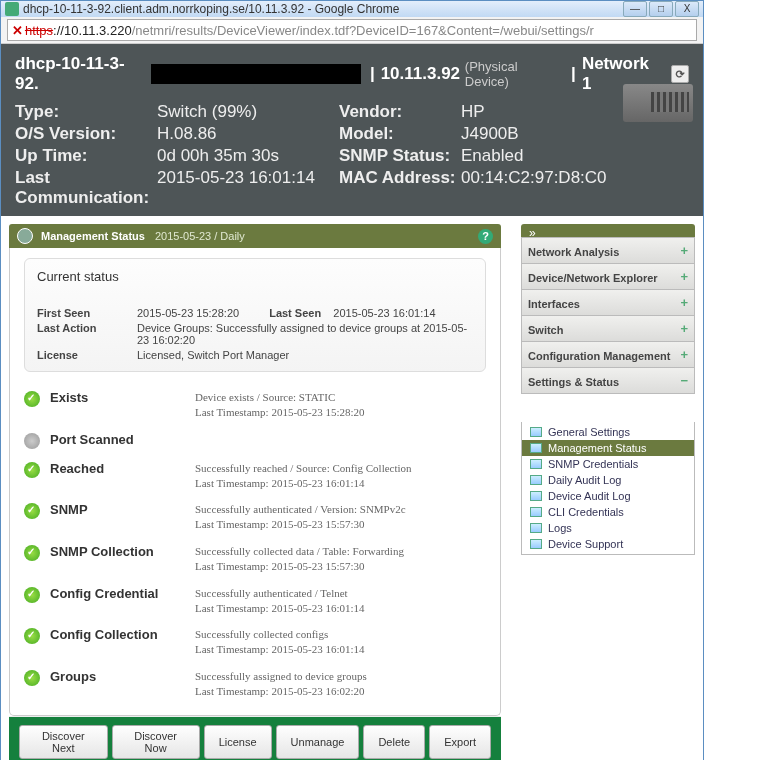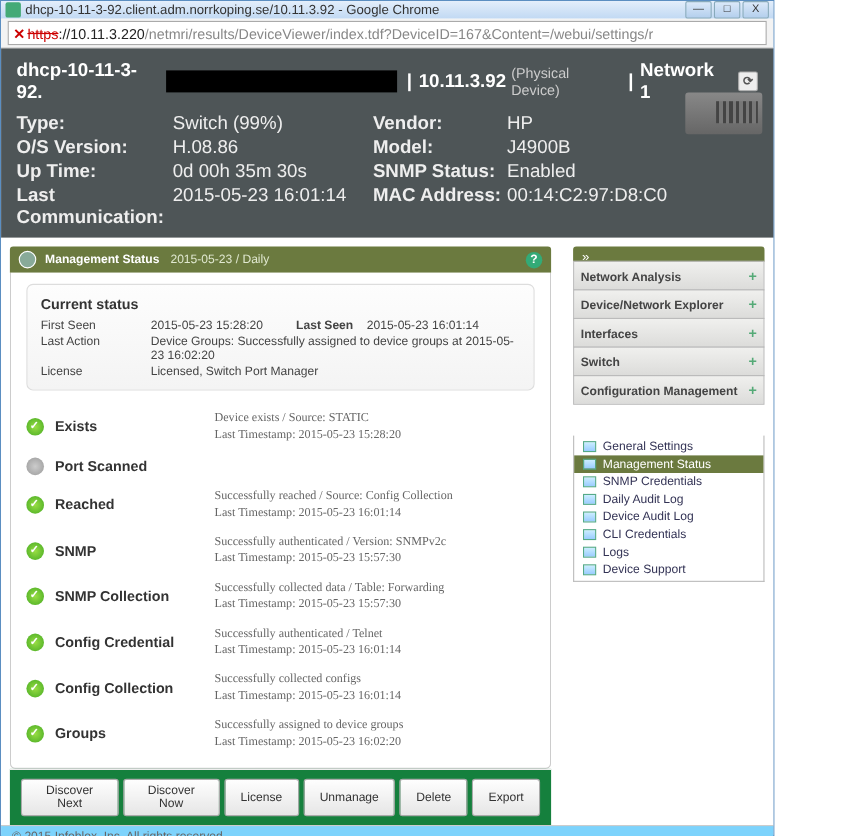--- a/index.html
+++ b/index.html
@@ -28,25 +28,25 @@
 .deviceicon { position: absolute; right: 10px; top: 40px; width: 70px; height: 38px; background: linear-gradient(#888, #666); border-radius: 3px; }
 .deviceicon::after { content: ""; position: absolute; right: 4px; top: 8px; width: 38px; height: 20px; background: repeating-linear-gradient(90deg, #444 0 3px, #777 3px 6px); }
 .content { flex: 1; display: flex; padding: 8px 8px 0 8px; gap: 20px; background: #fff; }
 .mainpanel { flex: 1; display: flex; flex-direction: column; }
 .panelhead { background: #6b7a3f; color: #fff; display: flex; align-items: center; padding: 4px 8px; border-radius: 3px 3px 0 0; font-size: 11px; font-weight: bold; }
 .panelhead .globe { width: 16px; height: 16px; background: #8a9; border-radius: 50%; margin-right: 8px; border: 1px solid #fff; }
 .panelhead .date { font-weight: normal; margin-left: 10px; color: #e0e8d0; }
 .panelhead .help { margin-left: auto; width: 15px; height: 15px; background: #3a7; border-radius: 50%; color: #fff; text-align: center; line-height: 15px; cursor: pointer; }
 .panelbody { border: 1px solid #ccc; border-top: none; border-radius: 0 0 5px 5px; flex: 1; padding: 10px 14px; overflow: auto; background: #fff; }
 .curbox { border: 1px solid #ddd; border-radius: 6px; padding: 10px 12px; margin-bottom: 12px; background: linear-gradient(#fdfdfd, #f4f4f4); }
-.curbox h3 { font-size: 13px; font-weight: bold; color: #333; margin-bottom: 6px; }
+.curbox h3 { font-size: 13px; font-weight: normal; color: #333; margin-bottom: 23px; }
 .curgrid { display: grid; grid-template-columns: 90px 1fr; gap: 3px 10px; font-size: 11px; color: #444; }
-.curgrid .k { font-weight: normal; }
+.curgrid .k { font-weight: bold; }
 .lastseen { display: inline-block; margin-left: 30px; }
-.statlist .row { display: flex; align-items: center; padding: 6px 0; }
+.statlist .row { display: flex; align-items: flex-start; padding: 6px 0; }
 .statlist .ico { width: 16px; height: 16px; border-radius: 50%; margin-right: 10px; flex-shrink: 0; margin-top: 1px; }
 .ico.green { background: radial-gradient(#9d4, #4a2); position: relative; }
 .ico.green::after { content: "✓"; color: #fff; font-size: 10px; position: absolute; left: 3px; top: 1px; font-weight: bold; }
 .ico.gray { background: radial-gradient(#ccc, #999); }
 .statlist .name { width: 145px; font-weight: bold; font-size: 13px; color: #333; }
 .statlist .desc { font-size: 11px; color: #666; line-height: 1.35; font-family: Liberation Serif, serif; }
 .btnrow { padding: 8px 10px; border-top: 1px solid #eee; background: #15803d; display: flex; gap: 4px; }
 .btn { background: linear-gradient(#fefefe, #e6e6e6); border: 1px solid #aaa; border-radius: 3px; padding: 4px 14px; font-size: 11px; cursor: pointer; color: #333; }
 .sidebar { width: 174px; display: flex; flex-direction: column; gap: 0; }
 .sbhead { background: #6b7a3f; color: #fff; height: 14px; border-radius: 3px 3px 0 0; padding: 2px 8px; font-size: 12px; }
@@ -188,20 +188,21 @@
     </div>
 
     <div class="sidebar">
       <div class="sbhead"><span>»</span></div>
       <div class="acc" id="accordion">
           <div class="acc-h">Network Analysis<span class="plus">+</span></div>
           <div class="acc-h">Device/Network Explorer<span class="plus">+</span></div>
           <div class="acc-h">Interfaces<span class="plus">+</span></div>
           <div class="acc-h">Switch<span class="plus">+</span></div>
           <div class="acc-h">Configuration Management<span class="plus">+</span></div>
+          <div class="acc-h">Settings &amp; Status<span class="plus">−</span></div>
           <div class="acc-items">
             <div class="sbitem">
               <span class="sicon"></span>
               <span>General Settings</span>
             </div>
             <div class="sbitem active">
               <span class="sicon"></span>
               <span>Management Status</span>
             </div>
             <div class="sbitem">

